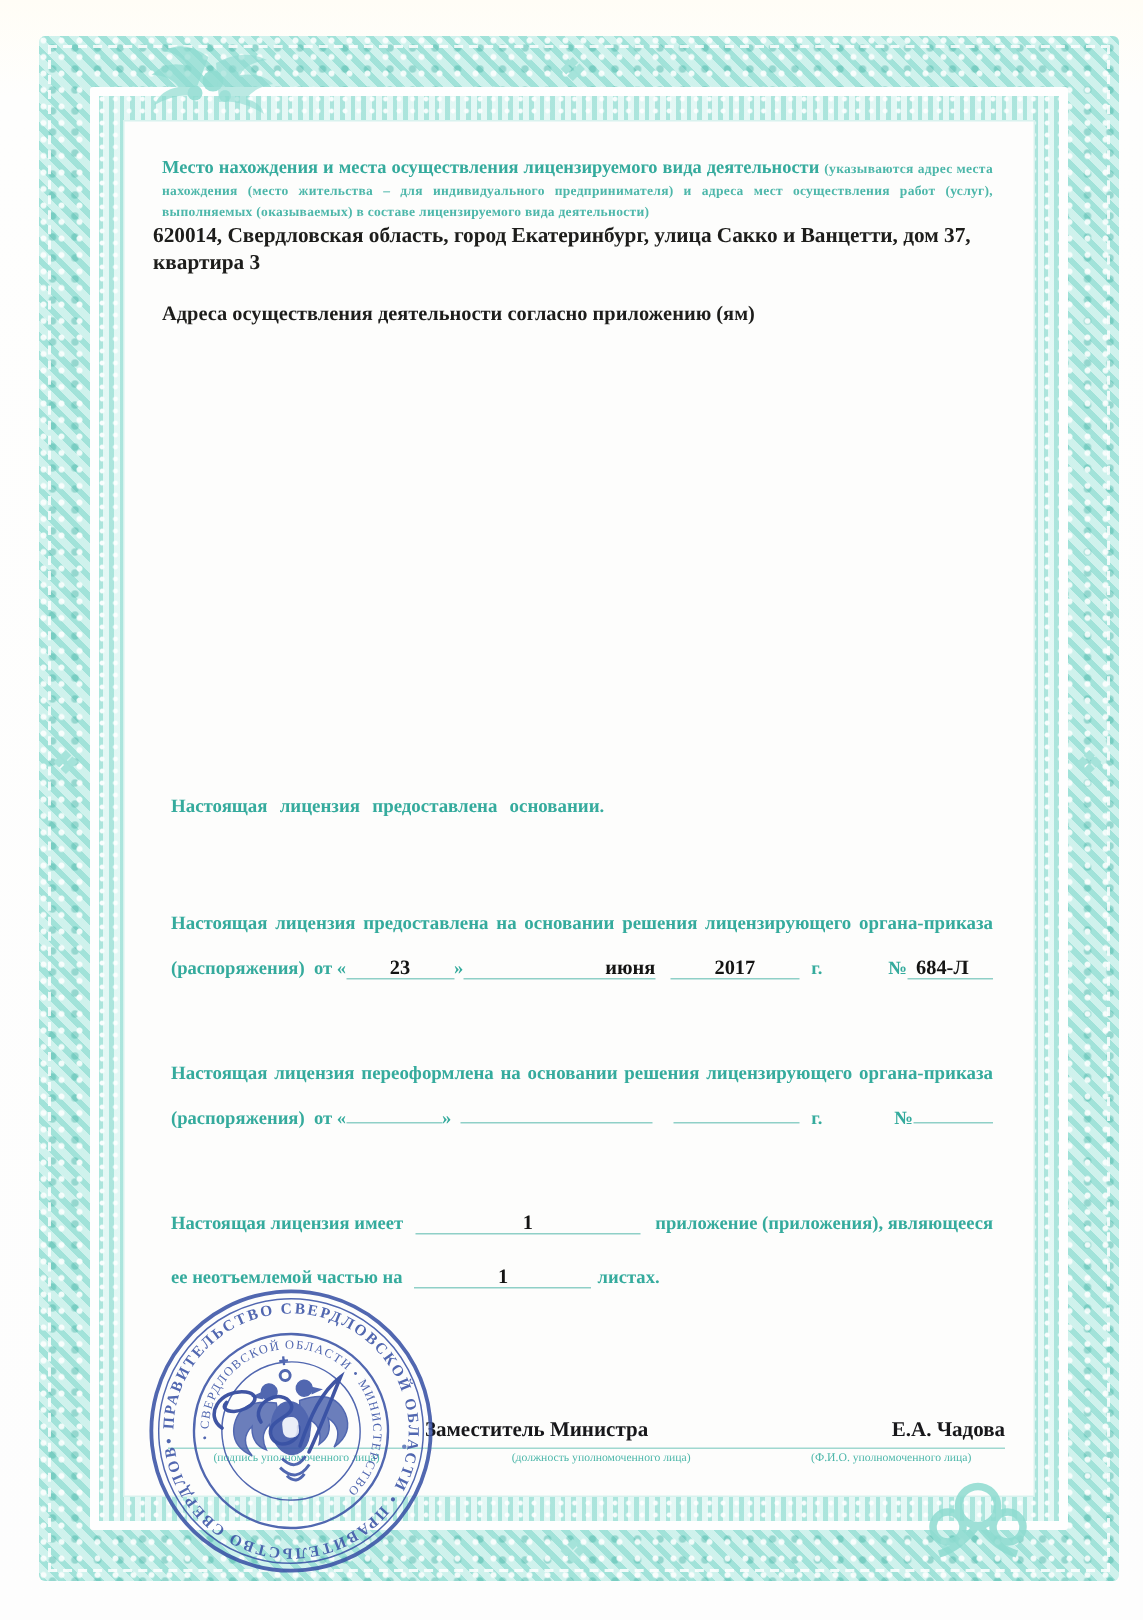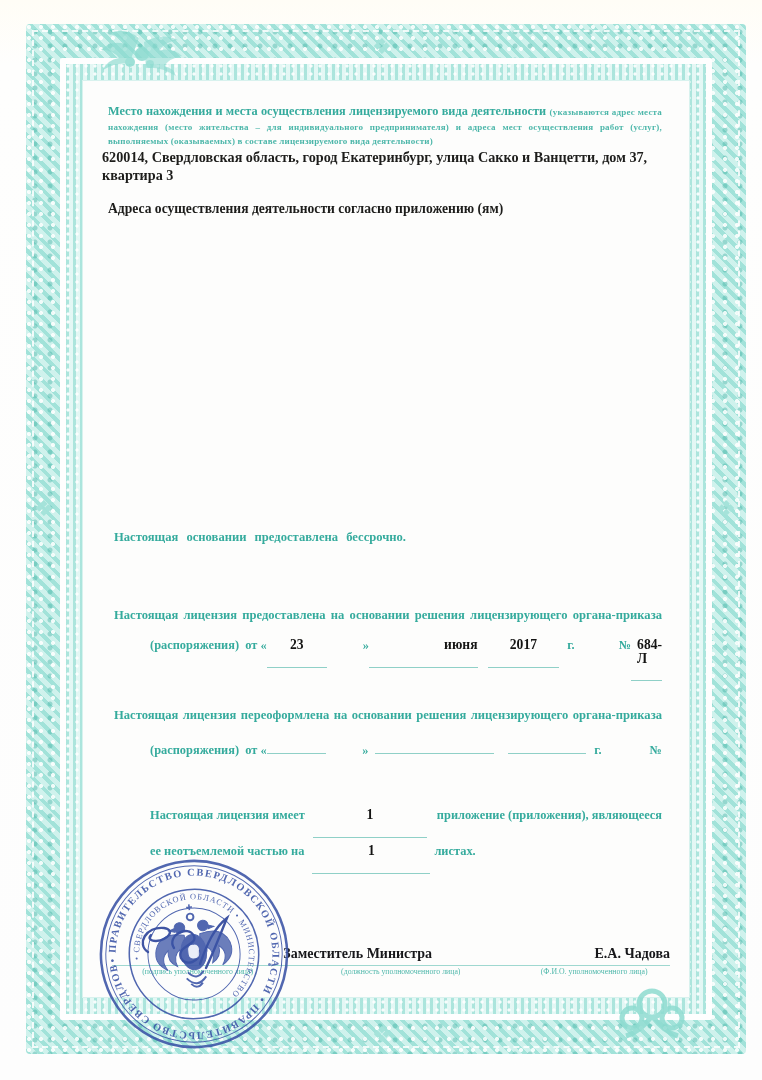--- a/index.html
+++ b/index.html
@@ -62,23 +62,23 @@
   .g-line1{left:6px;top:608px;width:548px;}
   .r-line1{left:6px;top:708px;width:548px;}
   .fillrow{display:flex;align-items:baseline;font-size:12.4px;font-weight:bold;color:#35ab9d;}
   .g-line2{left:6px;top:638px;width:548px;}
   .r-line2{left:6px;top:738px;width:548px;}
   .a-line1{left:6px;top:808px;width:548px;}
   .a-line2{left:6px;top:844px;width:548px;}
   .fill{
     display:inline-block;border-bottom:1.4px solid #8fd0c7;
     text-align:center;color:#141413;font-size:13.6px;font-weight:bold;
-    line-height:1;padding-bottom:15px;
-  }
-  .lbl{white-space:pre;margin-left:36px;}
+    line-height:1;padding-bottom:0;
+  }
+  .lbl{white-space:pre;}
   
   .sig-row{left:-8px;top:898px;width:570px;display:flex;align-items:flex-end;z-index:4;}
   .sig-col{position:relative;}
   .col-pos{width:240px;}
   .col-sig{width:175px;}
   .col-name{width:155px;margin-left:auto;margin-top:48px;}
   .signer{font-size:14px;font-weight:bold;color:#17171a;}
   .cap-line{border-top:1.2px solid #9fd8d0;margin-top:3px;padding-top:1px;}
   .caption{font-size:7.8px;color:#4db7aa;text-align:center;white-space:nowrap;}
   .sig-svg{position:absolute;left:18px;bottom:6px;}
@@ -121,21 +121,21 @@
   <div class="content">
 
     <div class="abs loc-head">
       <span>Место нахождения и места осуществления лицензируемого вида деятельности</span>
       <span class="fine">(указываются адрес места нахождения (место жительства – для индивидуального предпринимателя) и адреса мест осуществления работ (услуг), выполняемых (оказываемых) в составе лицензируемого вида деятельности)</span>
     </div>
 
     <div class="abs address">620014, Свердловская область, город Екатеринбург, улица Сакко и Ванцетти, дом 37, квартира 3</div>
     <div class="abs addr-note" style="top:201px">Адреса осуществления деятельности согласно приложению (ям)</div>
 
-    <div class="abs termless">Настоящая основании предоставлена бессрочно.</div>
+    <div class="abs termless">Настоящая лицензия предоставлена основании.</div>
 
     <div class="abs para-just g-line1">Настоящая лицензия предоставлена на основании решения лицензирующего органа-приказа</div>
     <div class="abs fillrow g-line2">
       <span class="lbl">(распоряжения)  от «</span>
       <span class="fill" style="width:72px">23</span>
       <span class="lbl">»</span>
       <span class="fill" style="width:118px;text-align:right;padding-left:10px">июня</span>
       <span class="fill" style="width:86px;margin-left:10px">2017</span>
       <span class="lbl" style="margin-left:8px">г.</span>
       <span class="lbl" style="margin-left:44px">№</span>

